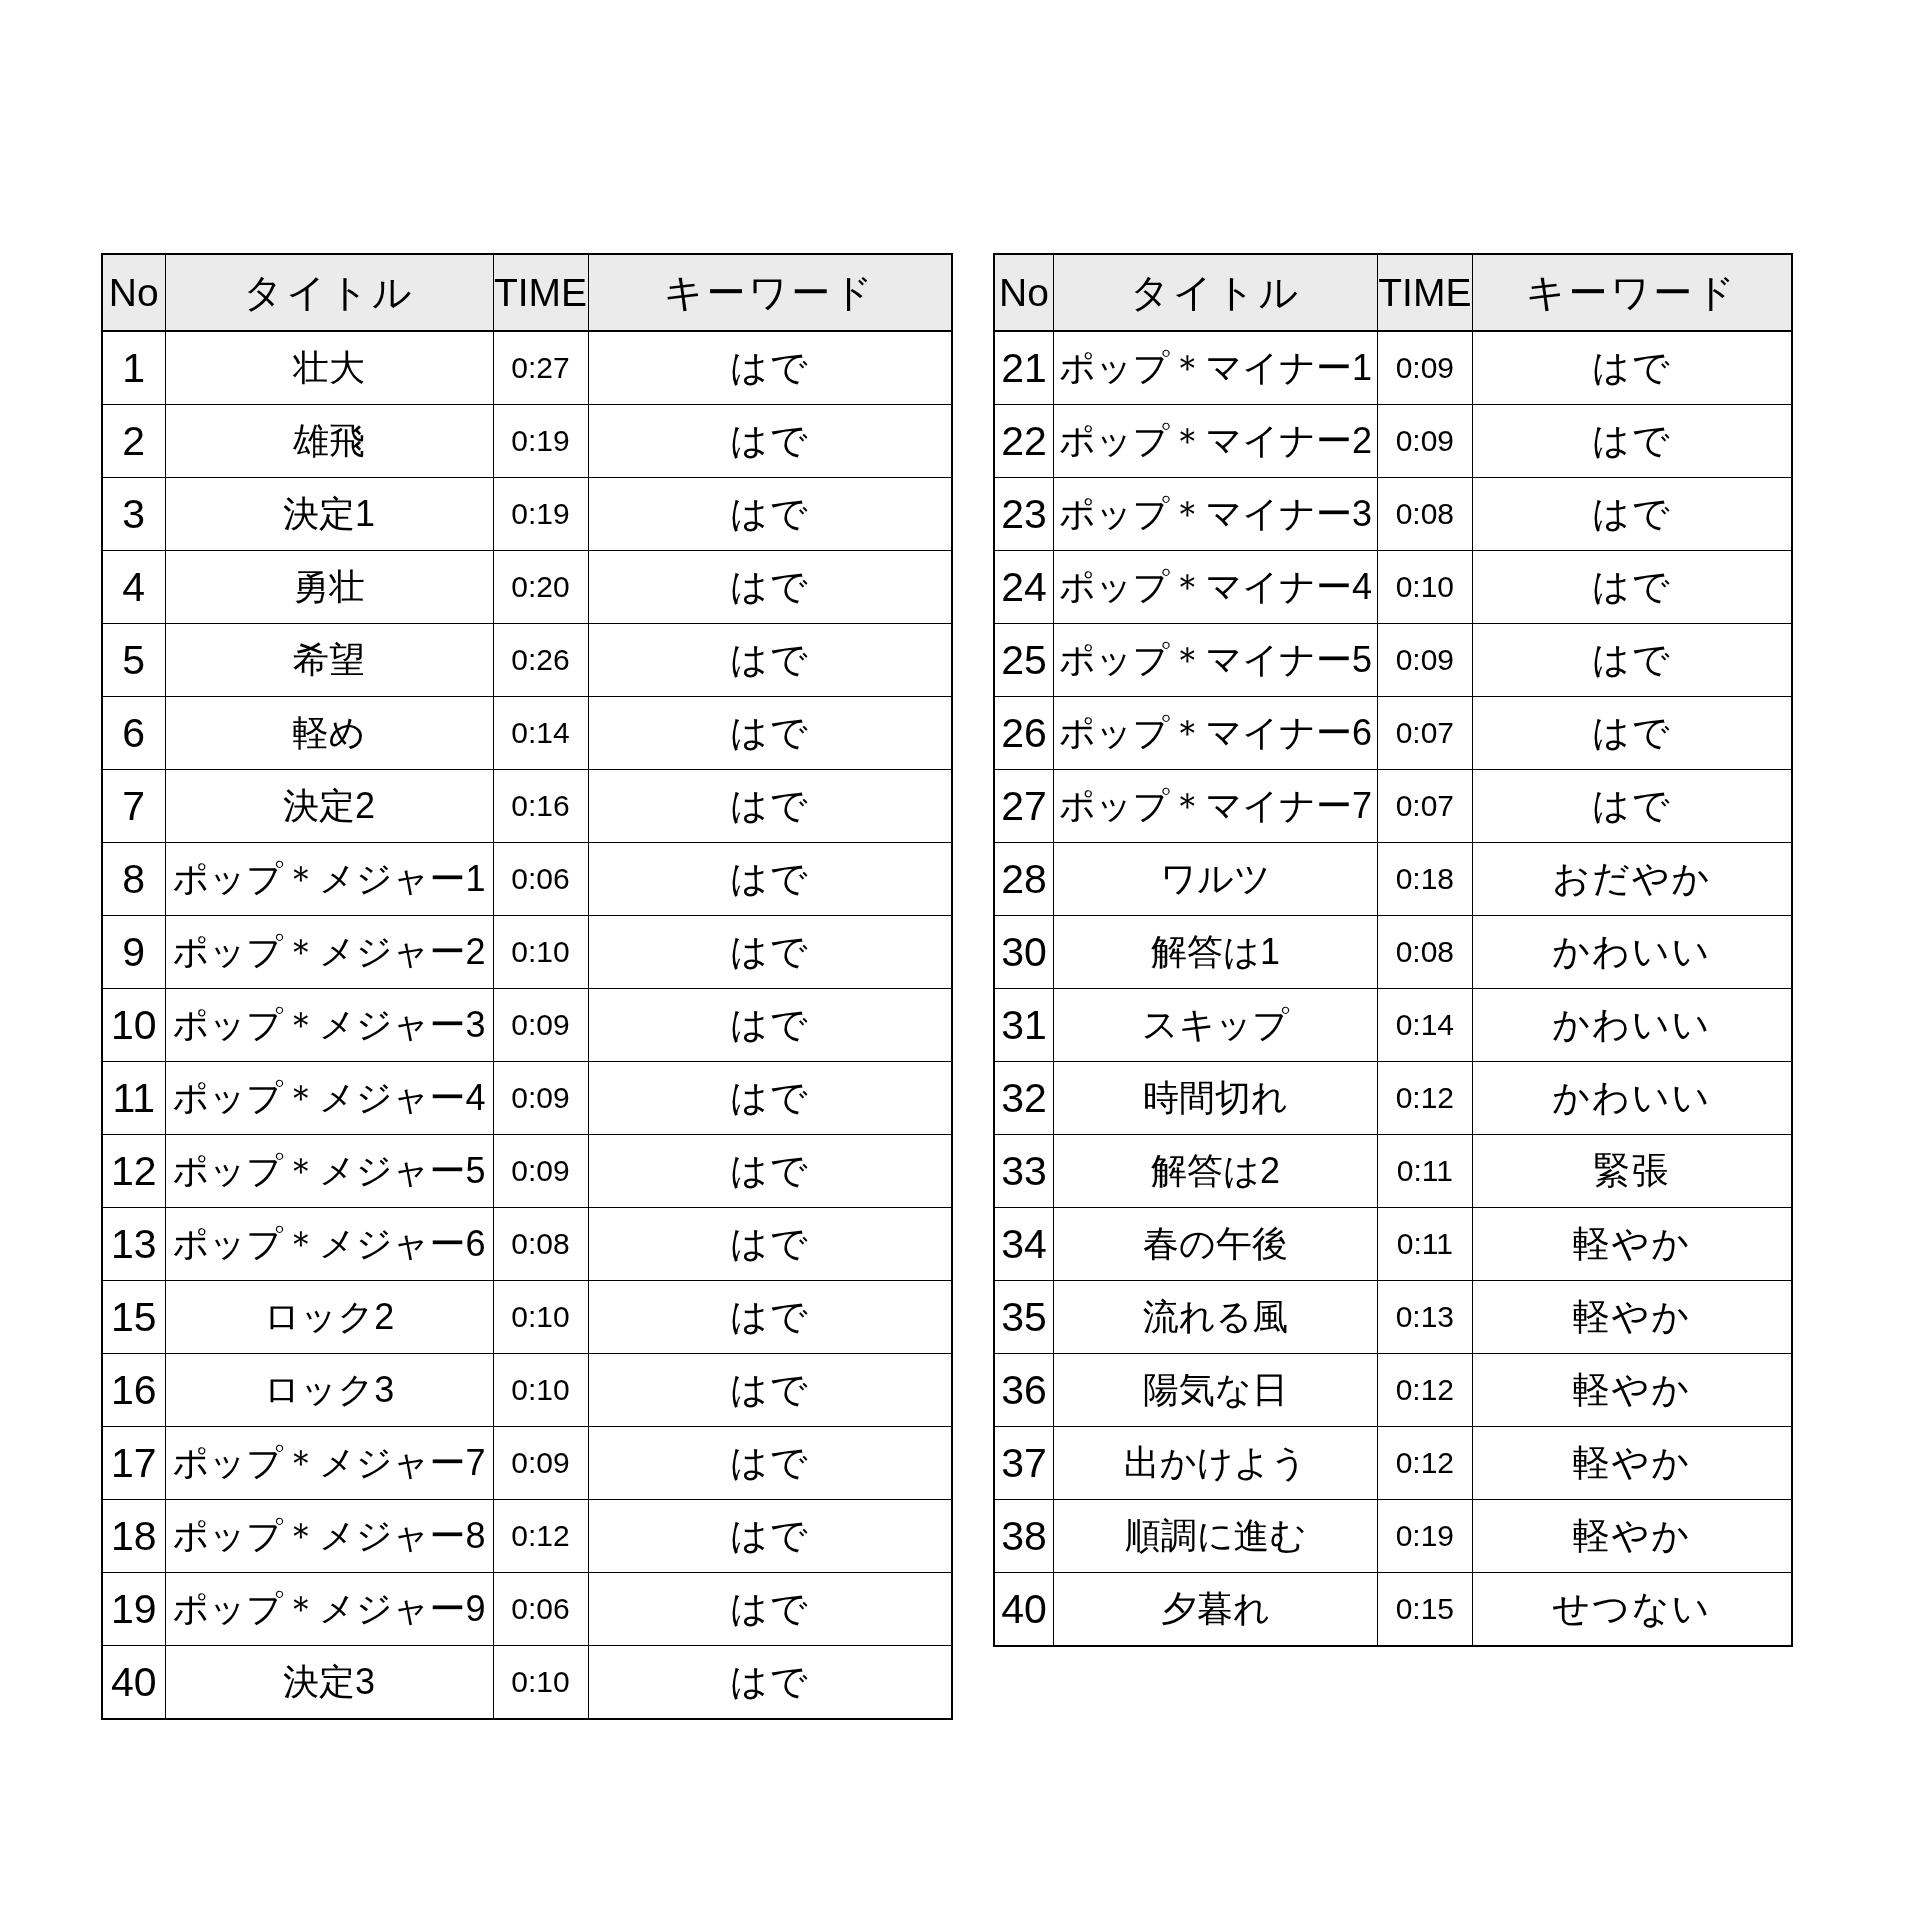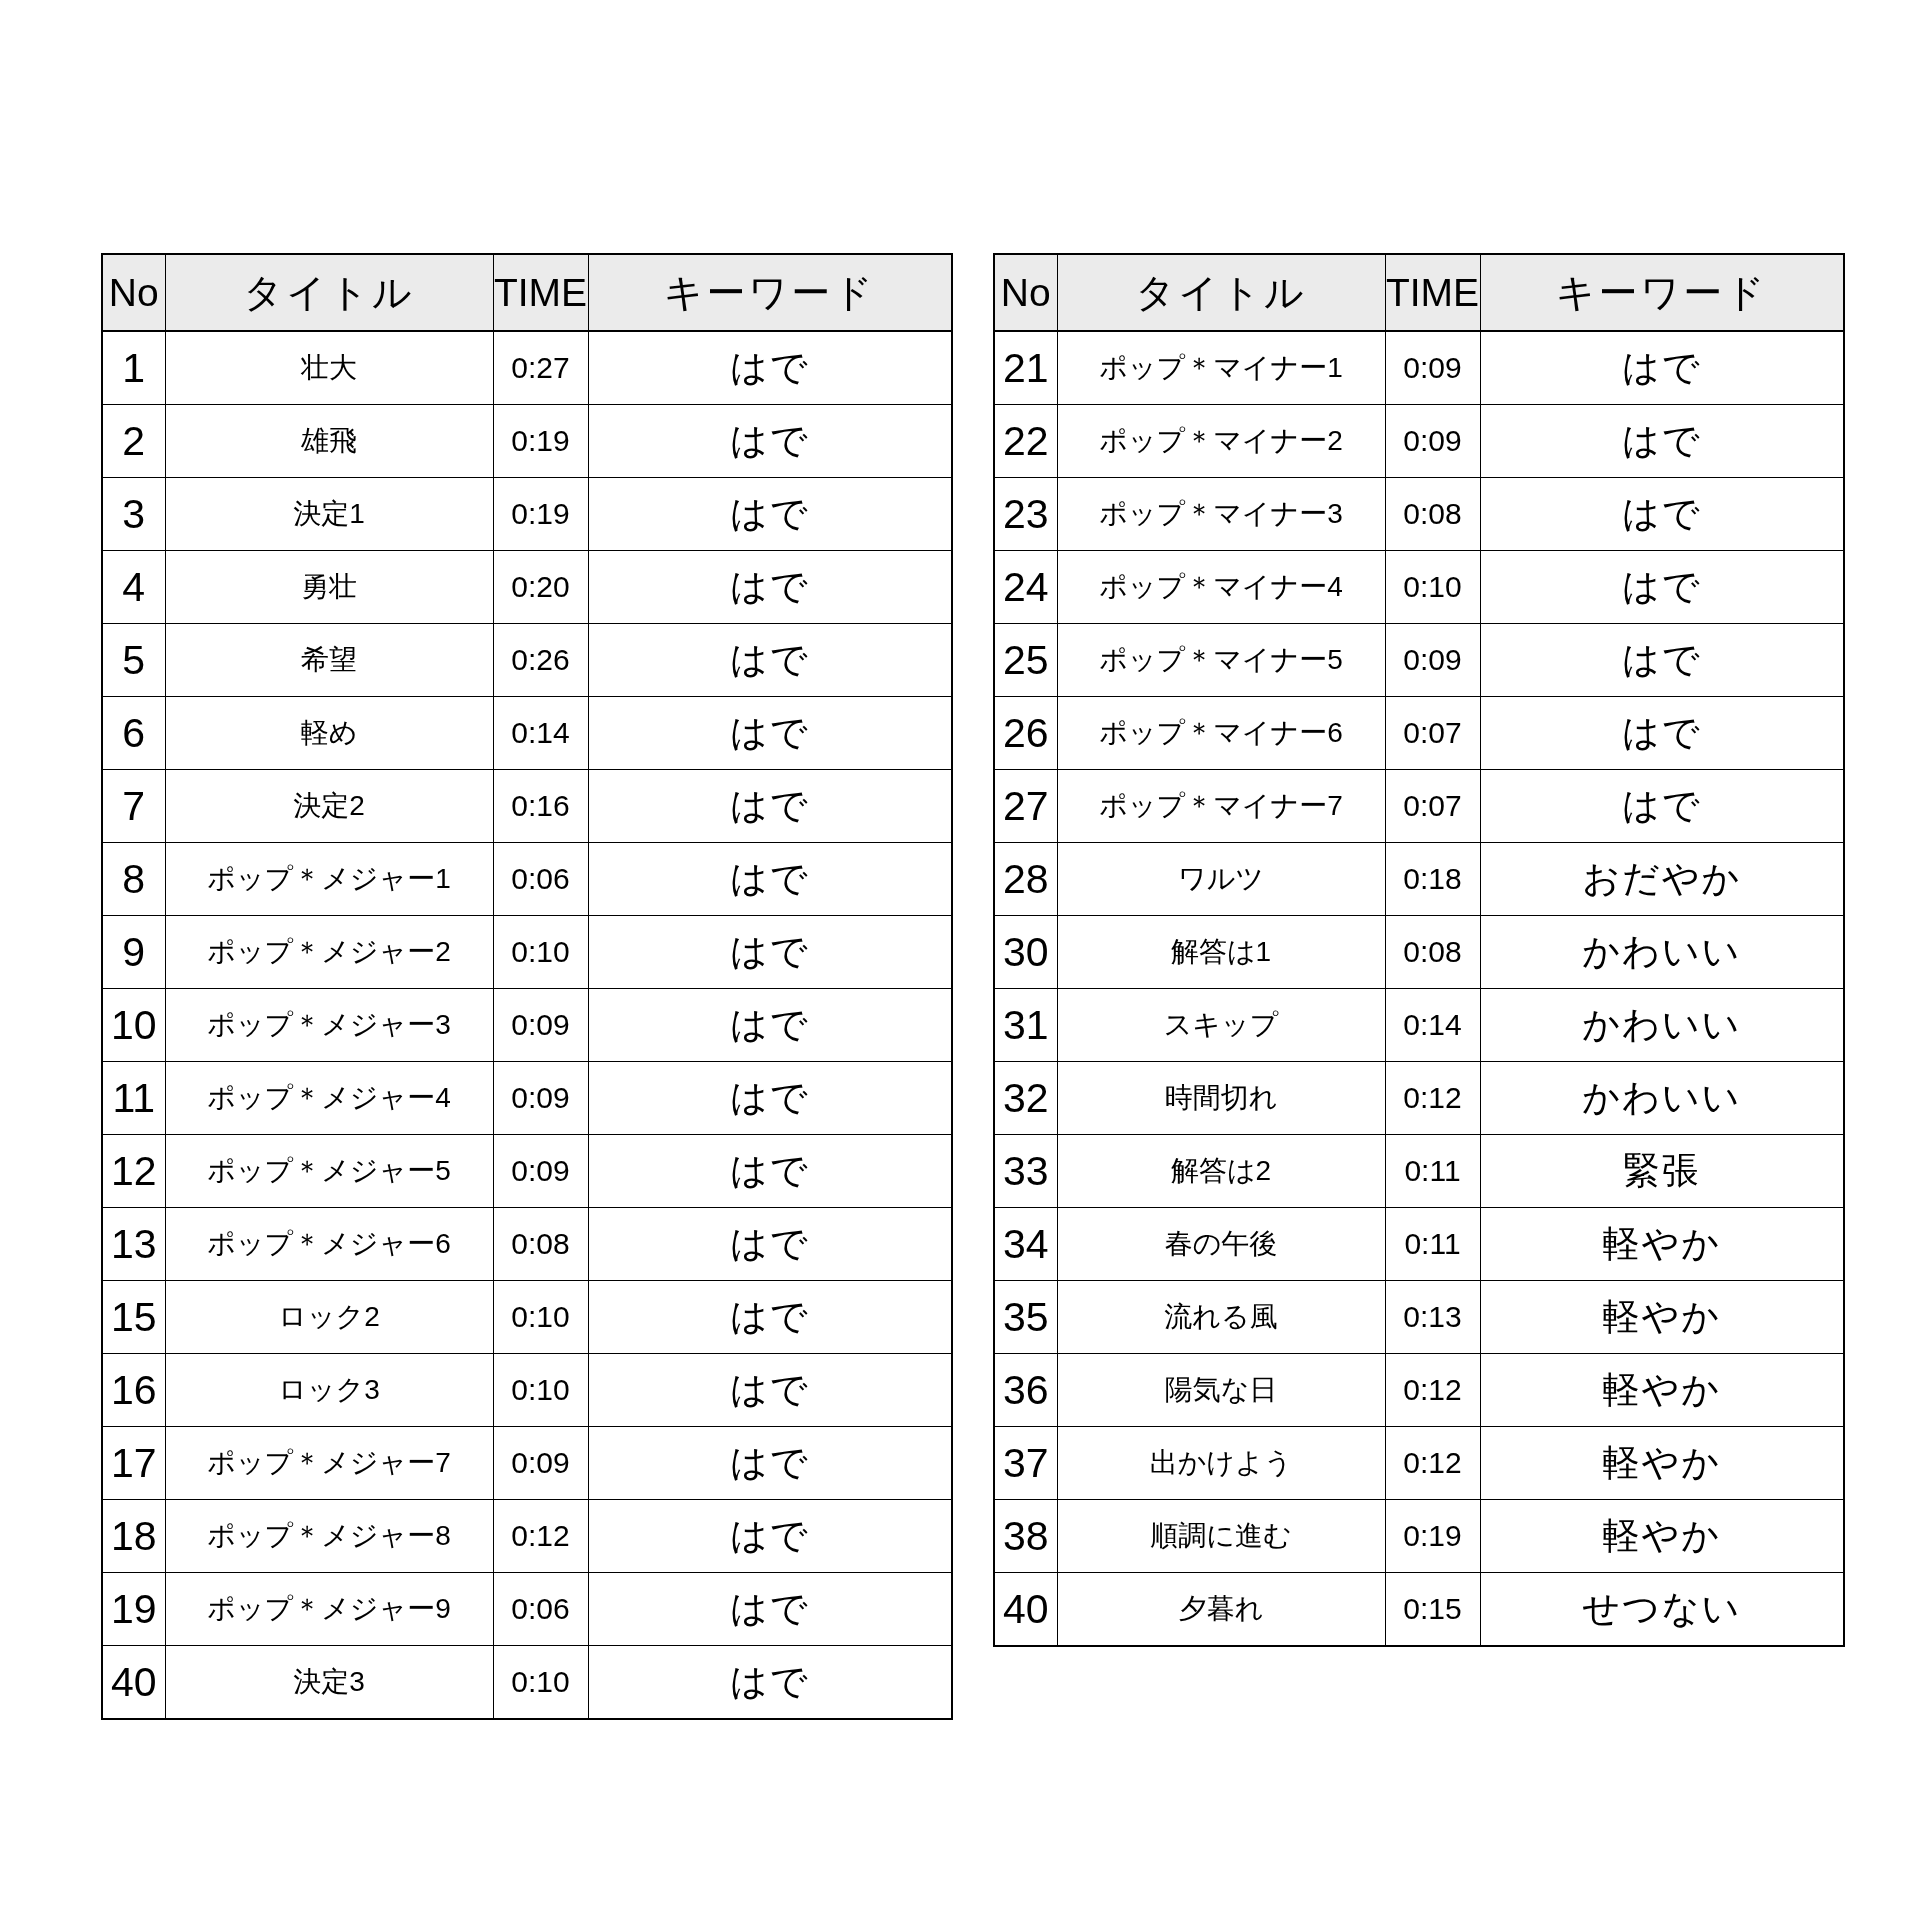--- a/index.html
+++ b/index.html
@@ -9,21 +9,21 @@
   }
   body {
     width: 1931px;
     height: 1919px;
     position: relative;
     font-family: "Liberation Sans", "DejaVu Sans", sans-serif;
     color: var(--text-color, #000000);
   }
   .page {
     position: relative;
-    width: 1931px;
+    width: 1793px;
     height: 1919px;
     background: var(--page-bg, #ffffff);
     overflow: hidden;
   }
   table.music-table {
     position: absolute;
     top: 253px;
     border-collapse: collapse;
     table-layout: fixed;
     border: 2.9px solid var(--border-color, #000000);
@@ -45,21 +45,21 @@
   thead th {
     background: var(--header-bg, #ebebeb);
     border-bottom: 2.9px solid var(--border-color, #000000);
     font-weight: normal;
     font-size: 39px;
     height: 75px;
   }
   thead th.jp { letter-spacing: 2.9px; margin-left: 44px; }
   tbody td { height: 72px; }
   td.no      { font-size: 41px; }
-  td.title   { font-size: 28px; text-align: center; }
+  td.title   { font-size: 36px; text-align: center; }
   td.time    { font-size: 30px; }
   td.keyword { font-size: 37px; letter-spacing: 1.9px; margin-top: 28px; }
 </style>
 </head>
 <body>
 
 <div class="page">
 
   <table class="music-table t-left">
     <colgroup>

